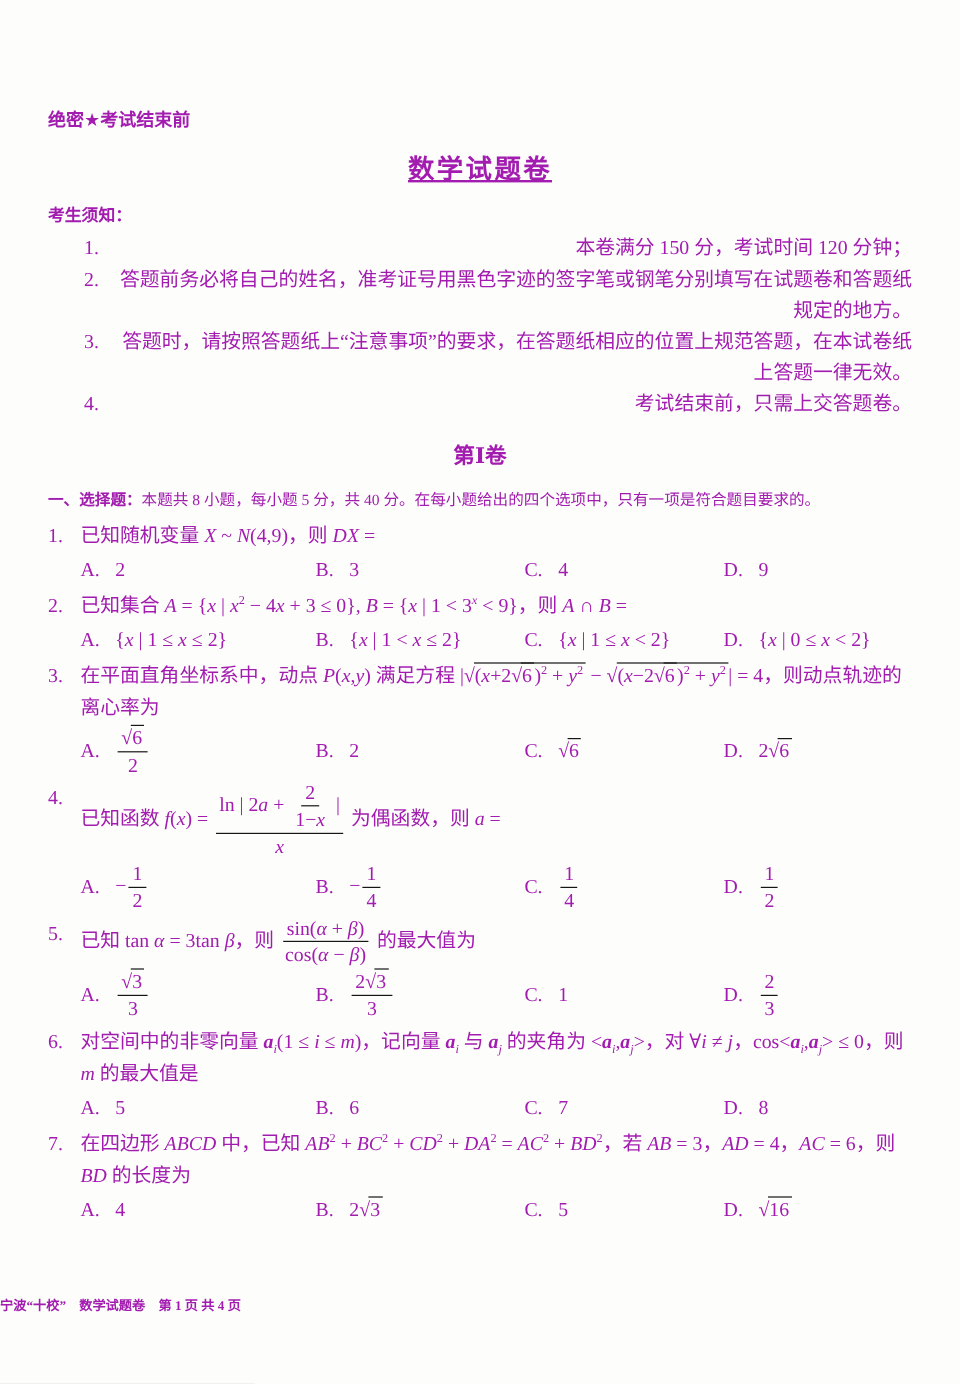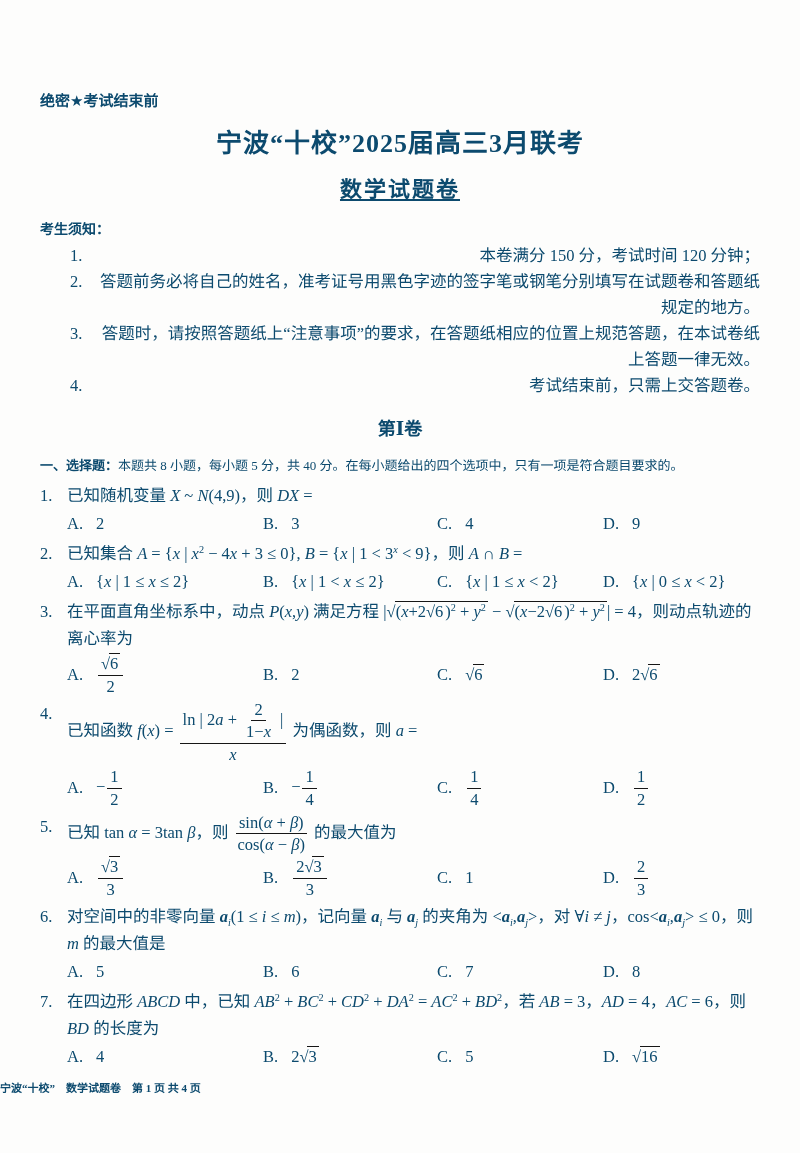--- a/index.html
+++ b/index.html
@@ -2,21 +2,21 @@
 <html lang="zh-CN"><head>
 <meta charset="utf-8">
 <style>
   html, body { margin: 0; padding: 0; background: #e8e8e6; }
   .page {
     position: relative;
     width: 800px;
     height: 1153px;
     margin: 0 auto;
     background: #fdfdfc;
-    color: #0c4a6e;
+    color: #a21caf;
     font-family: "Liberation Serif", "DejaVu Serif", serif;
     box-sizing: border-box;
     padding: 92px 40px 0 40px;
     overflow: hidden;
   }
   .secrecy { font-weight: 700; font-size: 15px; line-height: 18px; font-family: "Liberation Sans", "DejaVu Sans", sans-serif; }
   .title    { font-size: 26px; font-weight: 800; text-align: center; margin: 12px 0 0 0; letter-spacing: 1px; }
   .subtitle { font-size: 22px; font-weight: 800; text-align: center; margin: 12px 0 0 0; letter-spacing: 2px; text-decoration: underline; }
   .notice-heading { margin-top: 14px; font-weight: 700; font-size: 14px; line-height: 26px; }
   .notice-list { margin: 0; padding: 0 0 0 30px; list-style: none; }
@@ -58,21 +58,20 @@
   .frac > .den { padding: 1px 3px 0 3px; }
   .sqrt { display: inline-block; white-space: nowrap; }
   .sqrt > .ssign { margin-right: -1px; }
   .sqrt > .srad  { border-top: 1.3px solid #161616; padding: 0 2px 0 1px; }
 </style>
 </head>
 <body>
 
 <div class="page">
   <div class="secrecy">绝密★考试结束前</div>
-  <div class="title">宁波“十校”2025届高三3月联考</div>
   <div class="subtitle">数学试题卷</div>
 
   <div class="notice-heading">考生须知：</div>
   <ol class="notice-list">
       <li class="notice-item">
         <span class="n-num">1.</span>
         <span class="n-text">本卷满分 150 分，考试时间 120 分钟；</span>
       </li>
       <li class="notice-item">
         <span class="n-num">2.</span>

